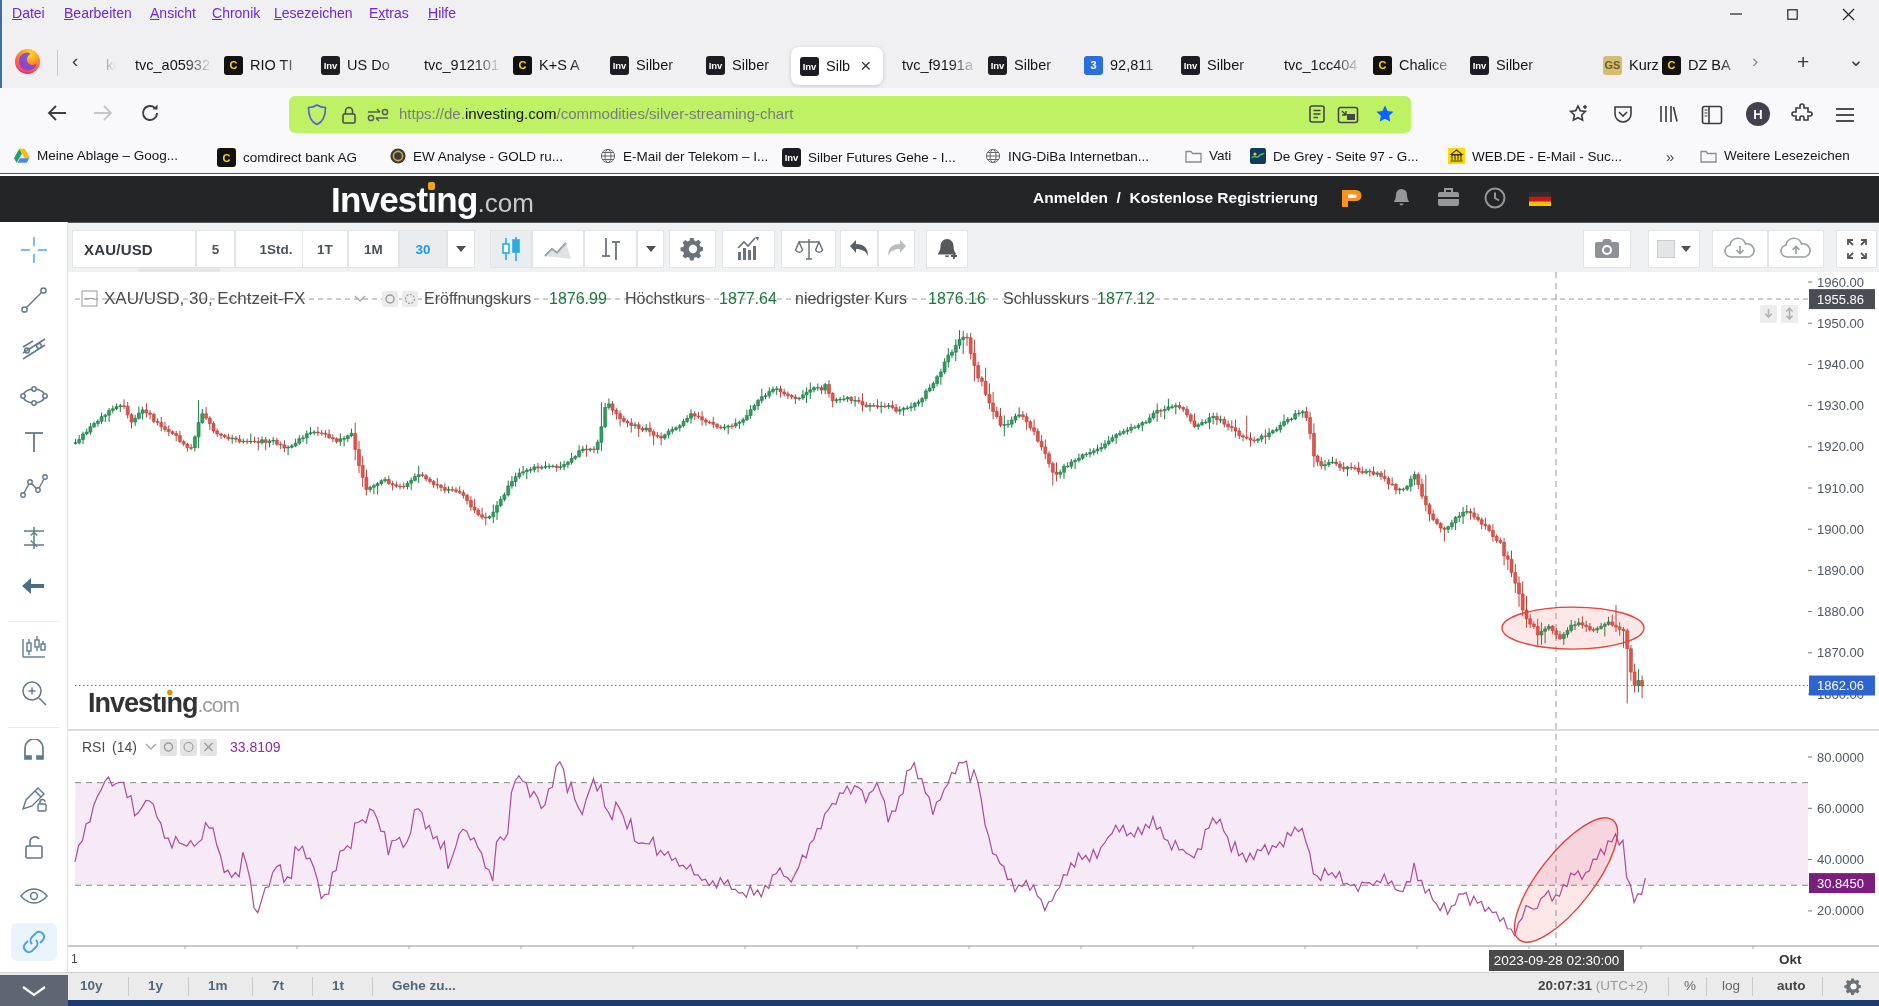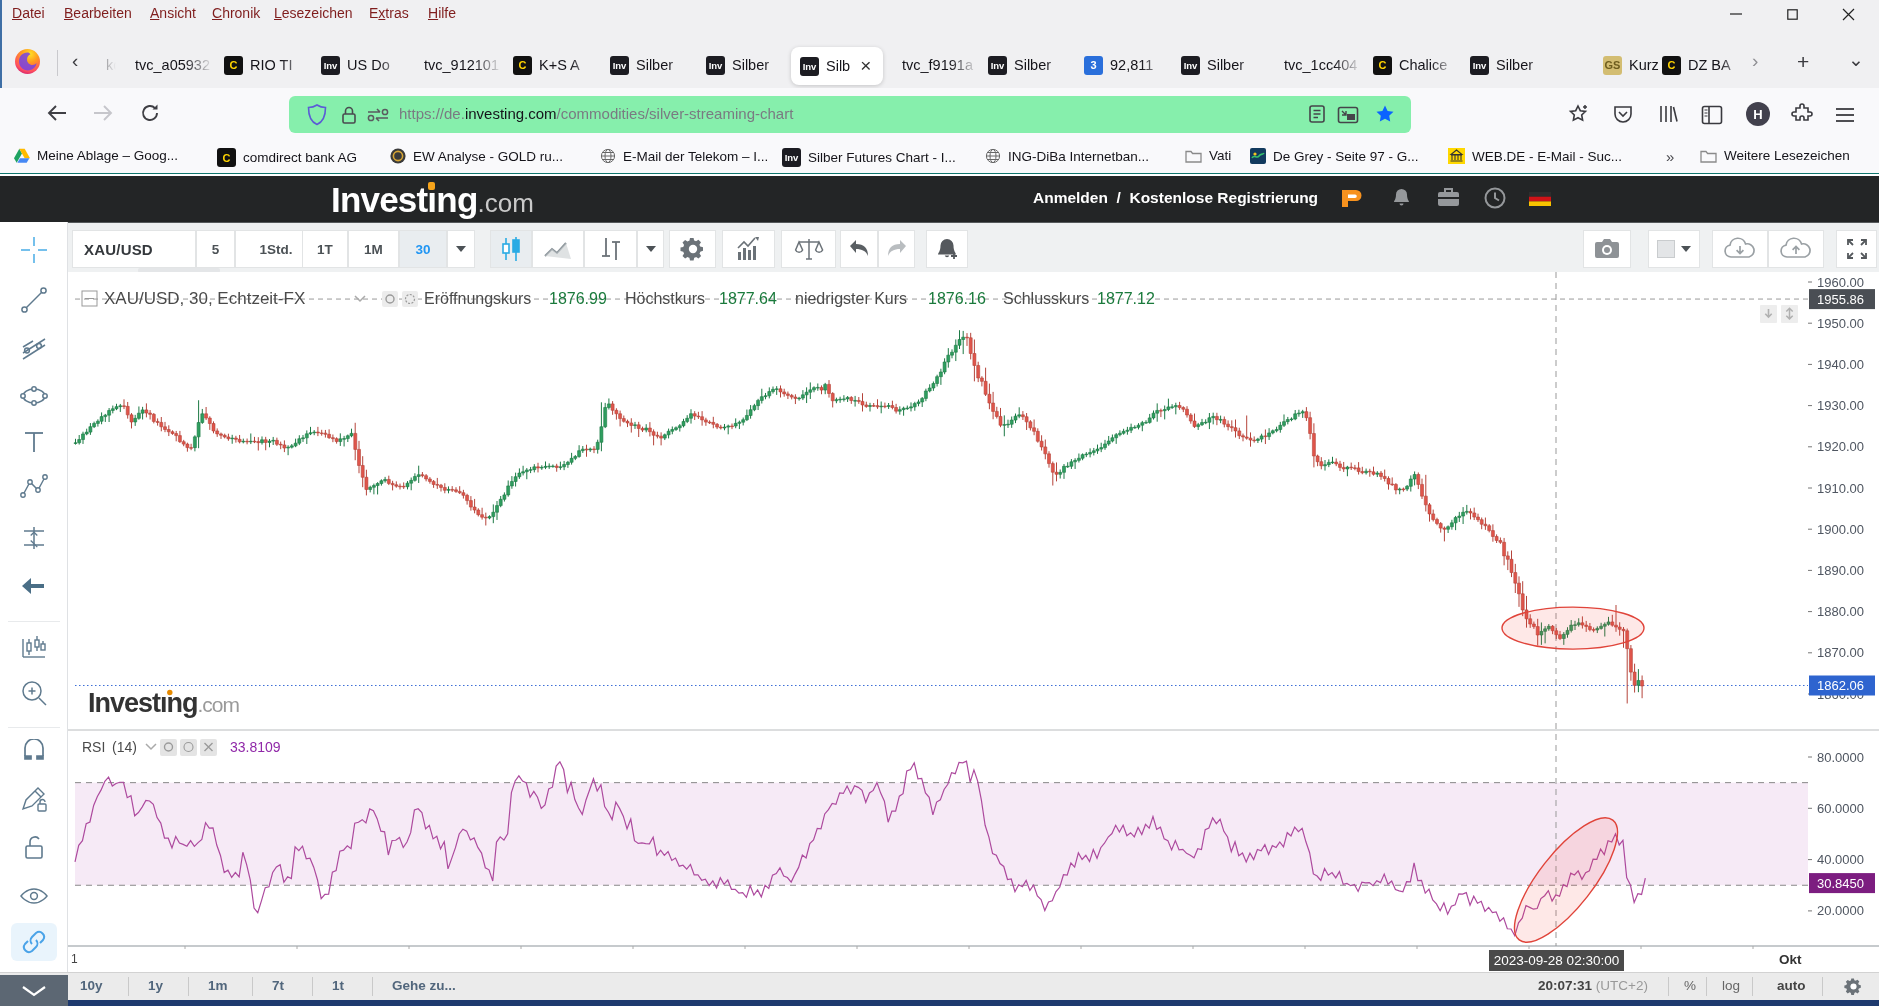--- a/index.html
+++ b/index.html
@@ -1,36 +1,36 @@
 <!DOCTYPE html>
 <html><head><meta charset="utf-8"><title>Silber</title>
 <style>
 *{margin:0;padding:0;box-sizing:border-box}
 html,body{width:1879px;height:1006px;overflow:hidden;font-family:"Liberation Sans",sans-serif;background:#fff}
 #stage{position:absolute;left:0;top:0;width:1879px;height:1006px}
 .menubar{position:absolute;left:0;top:0;width:100%;height:28px;background:#f0f0f2;border-left:2px solid #3e6ea5}
-.menubar span{position:absolute;top:5px;font-size:14px;color:#7f1d1d}
+.menubar span{position:absolute;top:5px;font-size:14px;color:#6d28d9}
 .menubar u{text-decoration:underline}
 .wbtn{position:absolute;top:3px;width:46px;height:22px;display:flex;align-items:center;justify-content:center}
 .tabbar{position:absolute;left:0;top:28px;width:100%;height:60px;background:#f0f0f2;border-left:2px solid #3e6ea5}
 .ffico{position:absolute;left:12px;top:20px}
 .tsep{position:absolute;left:55px;top:22px;width:1px;height:26px;background:#c9c9cd}
 .tscroll{position:absolute;left:70px;top:22px;font-size:19px;color:#3a3a3f}
 .tab{position:absolute;top:13px;height:48px;overflow:hidden;white-space:nowrap;display:flex;align-items:center;padding-left:9px}
 .tab.act{background:#fff;border-radius:8px;top:19px;height:38px;box-shadow:0 1px 4px rgba(0,0,0,0.18)}
 .ttext{font-size:14.5px;color:#15141a;margin-left:7px}
 .tab.act .ttext{margin-right:2px}
 .tfade{position:absolute;right:0;top:0;width:28px;height:100%;background:linear-gradient(90deg,rgba(240,240,242,0),#f0f0f2)}
 .tclose{font-size:19px;color:#333;margin-left:8px}
 .fav{display:inline-flex;width:19px;height:19px;border-radius:3px;align-items:center;justify-content:center;font-size:11px;font-weight:bold;color:#ffd400;flex:none}
 .fav.finv{background:#1c1c22;color:#fff;font-size:9.5px}
 .tnew{position:absolute;top:22px;font-size:21px;color:#3a3a3f;font-weight:400}
 .navbar{position:absolute;left:0;top:88px;width:100%;height:52px;background:#f9f9fb}
 .nico{position:absolute;top:15px}
-.urlbar{position:absolute;left:289px;top:8px;width:1122px;height:37px;background:#86efac;border-radius:6px}
+.urlbar{position:absolute;left:289px;top:8px;width:1122px;height:37px;background:#bef264;border-radius:6px}
 .url{position:absolute;left:110px;top:9px;font-size:15px;color:#7a7a82}
 .url b{color:#15141a;font-weight:400}
 .bmbar{position:absolute;left:0;top:140px;width:100%;height:34px;background:#f9f9fb;border-bottom:1px solid #0f766e}
 .bmk{position:absolute;top:8px;display:flex;align-items:center;font-size:13.5px;color:#15141a}
 .bmk span{margin-left:7px}
 .bmk svg{flex:none}
 .hdr{position:absolute;left:0;top:176px;width:100%;height:46px;background:#232526}
 .logo{position:absolute;left:331px;top:4px;font-size:35px;font-weight:bold;color:#fff;letter-spacing:-0.8px}
 .logo .dotcom{font-size:26px;font-weight:400;color:#c9c9c9;letter-spacing:0}
 .logo .tt{position:relative}
@@ -302,21 +302,21 @@
             <ellipse cx="8" cy="8" rx="3" ry="6.6"></ellipse>
             <line x1="1.4" y1="8" x2="14.6" y2="8"></line>
             <line x1="2.2" y1="4.5" x2="13.8" y2="4.5"></line>
             <line x1="2.2" y1="11.5" x2="13.8" y2="11.5"></line>
           </g>
         </svg>
         <span>E-Mail der Telekom – I...</span>
       </div>
       <div class="bmk" style="left:782px">
         <span class="fav finv" style="margin:0">Inv</span>
-        <span>Silber Futures Chart - I...</span>
+        <span>Silber Futures Gehe - I...</span>
       </div>
       <div class="bmk" style="left:985px">
         <svg width="16" height="16" viewBox="0 0 16 16">
           <g stroke="#666" fill="none">
             <circle cx="8" cy="8" r="6.6"></circle>
             <ellipse cx="8" cy="8" rx="3" ry="6.6"></ellipse>
             <line x1="1.4" y1="8" x2="14.6" y2="8"></line>
             <line x1="2.2" y1="4.5" x2="13.8" y2="4.5"></line>
             <line x1="2.2" y1="11.5" x2="13.8" y2="11.5"></line>
           </g>

